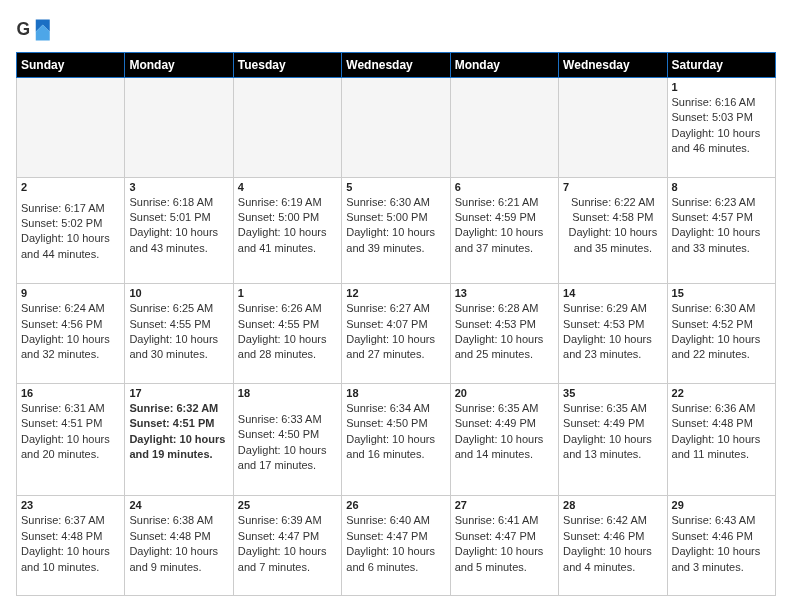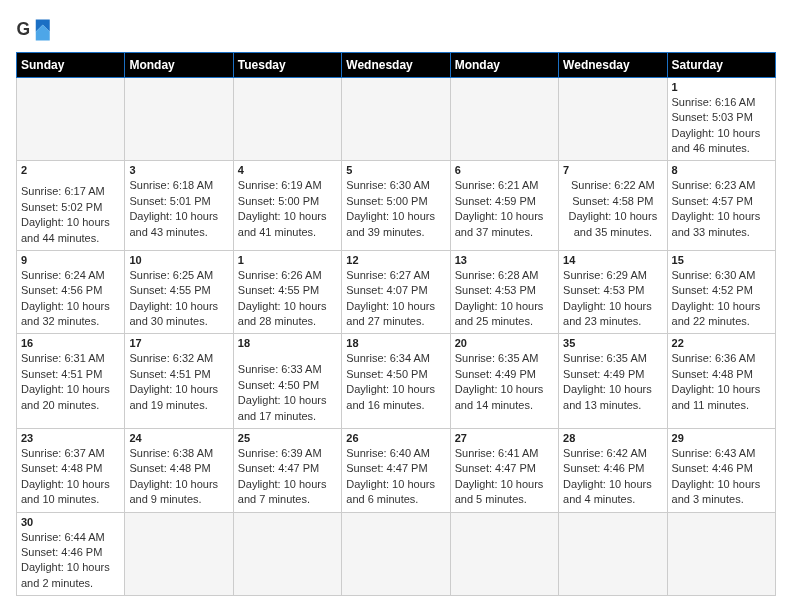--- a/index.html
+++ b/index.html
@@ -244,21 +244,21 @@
         <tr>
           <td>
             <span class="day-num">16</span>
             <div class="day-info" style="white-space: pre-line;">Sunrise: 6:31 AM
 Sunset: 4:51 PM
 Daylight: 10 hours
 and 20 minutes.</div>
           </td>
           <td>
             <span class="day-num">17</span>
-            <div class="day-info" style="white-space: pre-line;">Sunrise: 6:32 AM
+            <div class="day-info" style="white-space: pre-line; font-weight: bold;">Sunrise: 6:32 AM
 Sunset: 4:51 PM
 Daylight: 10 hours
 and 19 minutes.</div>
           </td>
           <td>
             <span class="day-num">18</span>
             <div class="day-info" style="white-space: pre-line; margin-top: 13px;">Sunrise: 6:33 AM
 Sunset: 4:50 PM
 Daylight: 10 hours
 and 17 minutes.</div>
@@ -335,31 +335,16 @@
 Daylight: 10 hours
 and 4 minutes.</div>
           </td>
           <td>
             <span class="day-num">29</span>
             <div class="day-info" style="white-space: pre-line;">Sunrise: 6:43 AM
 Sunset: 4:46 PM
 Daylight: 10 hours
 and 3 minutes.</div>
           </td>
-        </tr>
-        <tr>
-          <td class="last-row">
-            <span class="day-num">30</span>
-            <div class="day-info" style="white-space: pre-line;">Sunrise: 6:44 AM
-Sunset: 4:46 PM
-Daylight: 10 hours
-and 2 minutes.</div>
-          </td>
-          <td class="empty last-row"></td>
-          <td class="empty last-row"></td>
-          <td class="empty last-row"></td>
-          <td class="empty last-row"></td>
-          <td class="empty last-row"></td>
-          <td class="empty last-row"></td>
         </tr>
       </tbody>
   </table>
 </div>
 
 </body></html>

